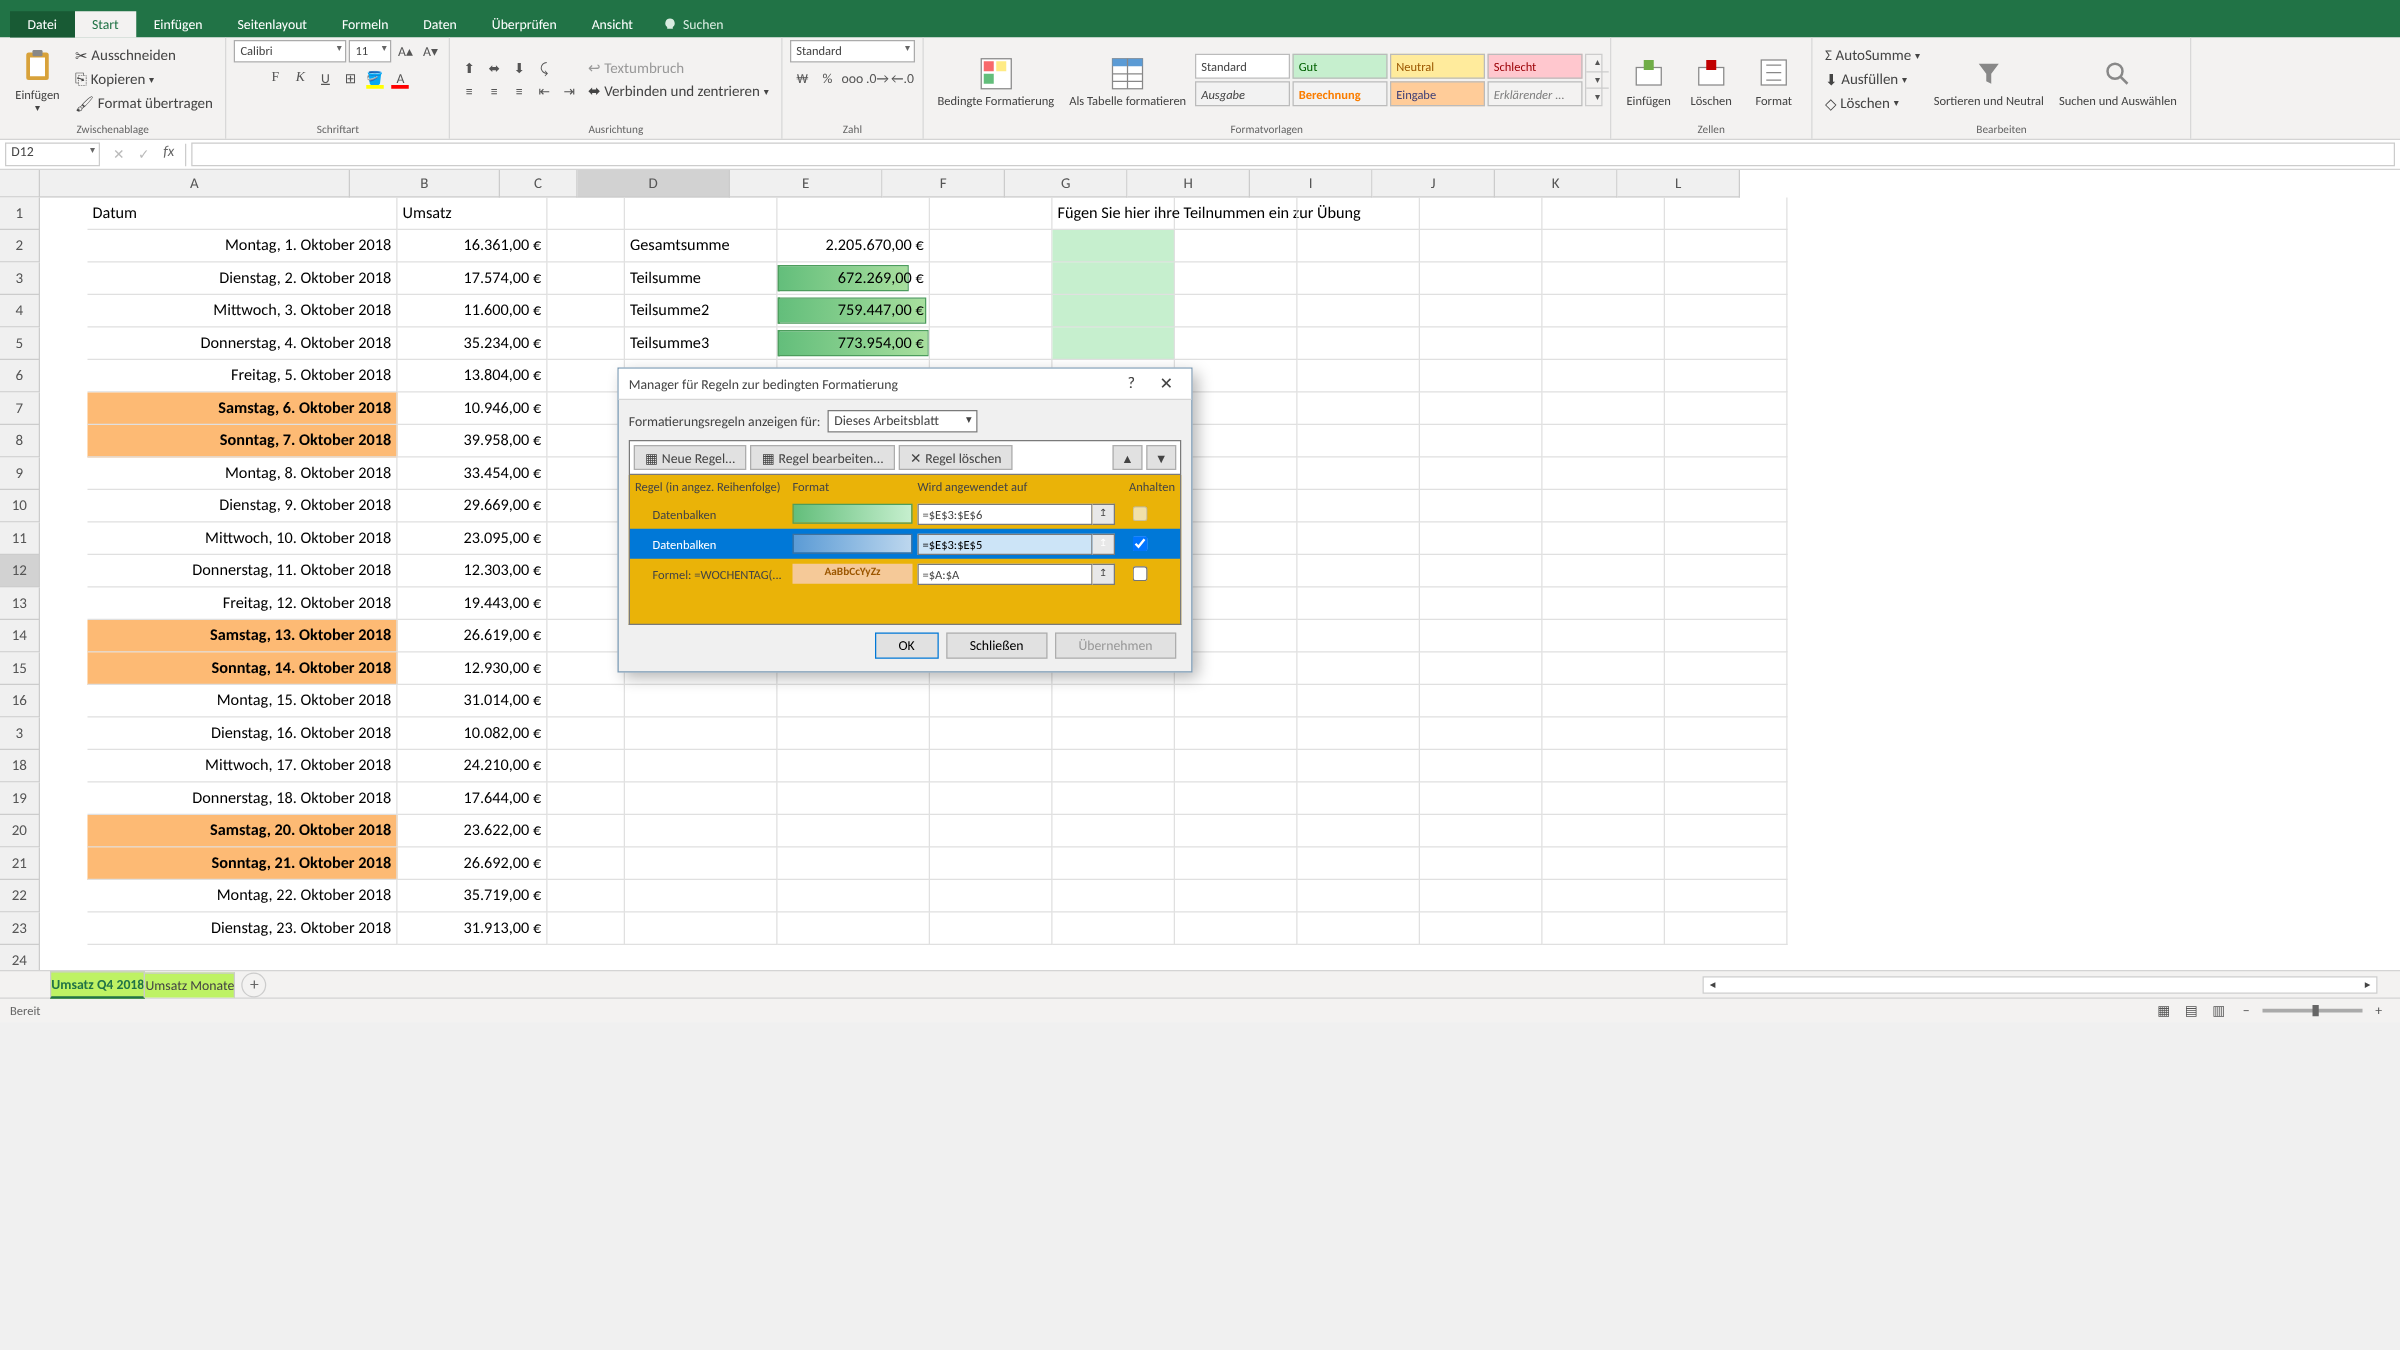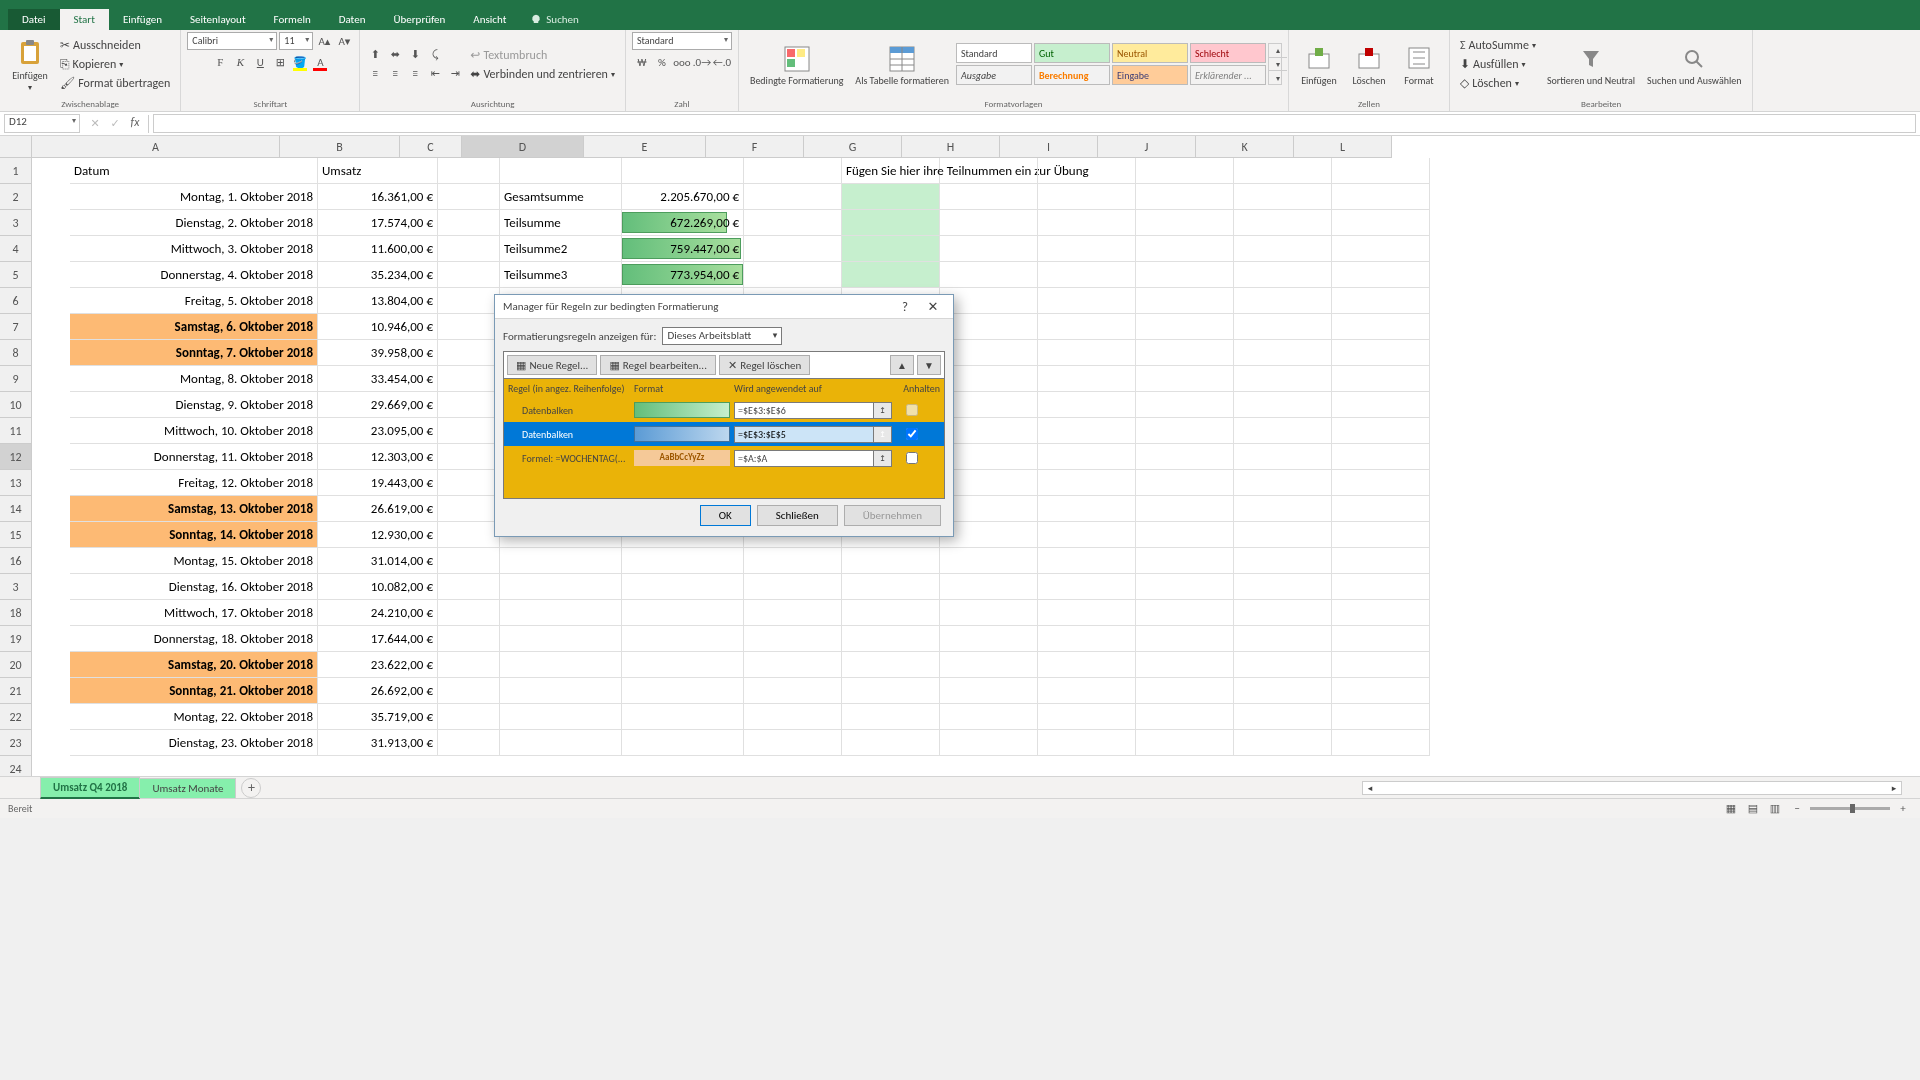--- a/index.html
+++ b/index.html
@@ -58,21 +58,21 @@
 .weekend { background: #fdba74; font-weight: bold; color: #000; }
 .greenfill { background: #c6efce; }
 .selected-cell { outline: 2px solid #217346; outline-offset: -1px; }
 
 .databar { position: relative; }
 .databar::before { content: ''; position: absolute; left: 0; top: 2px; bottom: 2px; background: linear-gradient(to right, #63be7b, #a8df9e); border: 1px solid #4d9d5d; }
 .databar .val { position: relative; z-index: 1; }
 
 
 .sheettabs { height: 22px; background: #f3f2f1; border-top: 1px solid #d4d4d4; display: flex; align-items: center; padding-left: 40px; font-size: 11px; }
-.sheettab { padding: 3px 12px; border: 1px solid #ccc; border-bottom: none; background: #86efac; cursor: pointer; margin-right: -1px; }
+.sheettab { padding: 3px 0; border: 1px solid #ccc; border-bottom: none; background: #bef264; cursor: pointer; margin-right: -1px; }
 .sheettab.active { border-bottom: 2px solid #217346; font-weight: bold; color: #217346; }
 .newsheet { width: 20px; height: 20px; display: flex; align-items: center; justify-content: center; margin-left: 6px; border: 1px solid #ccc; border-radius: 50%; font-size: 14px; color: #666; cursor: pointer; }
 
 
 .statusbar { height: 20px; background: #f3f2f1; border-top: 1px solid #d4d4d4; display: flex; align-items: center; padding: 0 8px; font-size: 10px; color: #666; justify-content: space-between; }
 .zoom-ctrl { display: flex; align-items: center; gap: 4px; }
 .zoom-slider { width: 80px; height: 3px; background: #aaa; position: relative; }
 .zoom-slider::after { content: ''; position: absolute; left: 40px; top: -3px; width: 5px; height: 9px; background: #666; }
 
 

